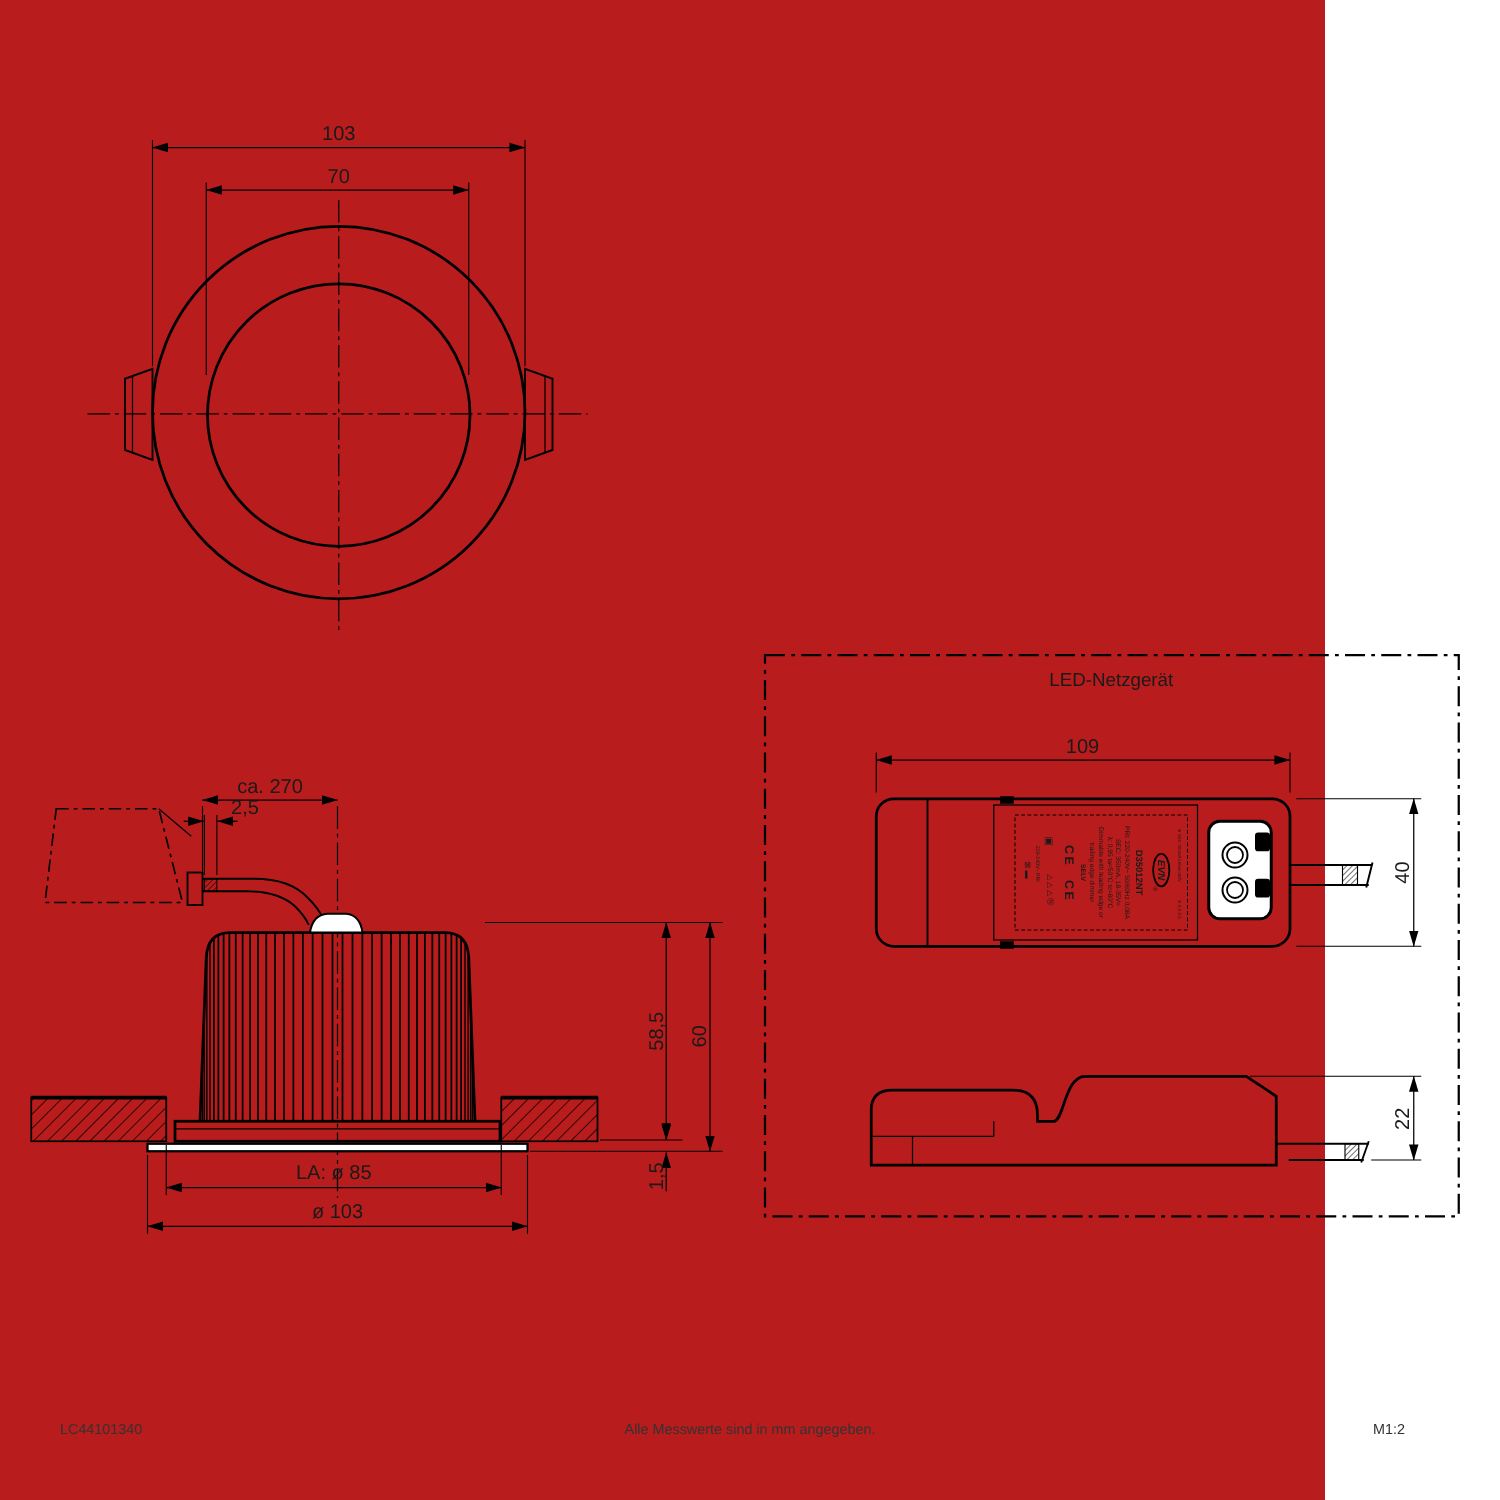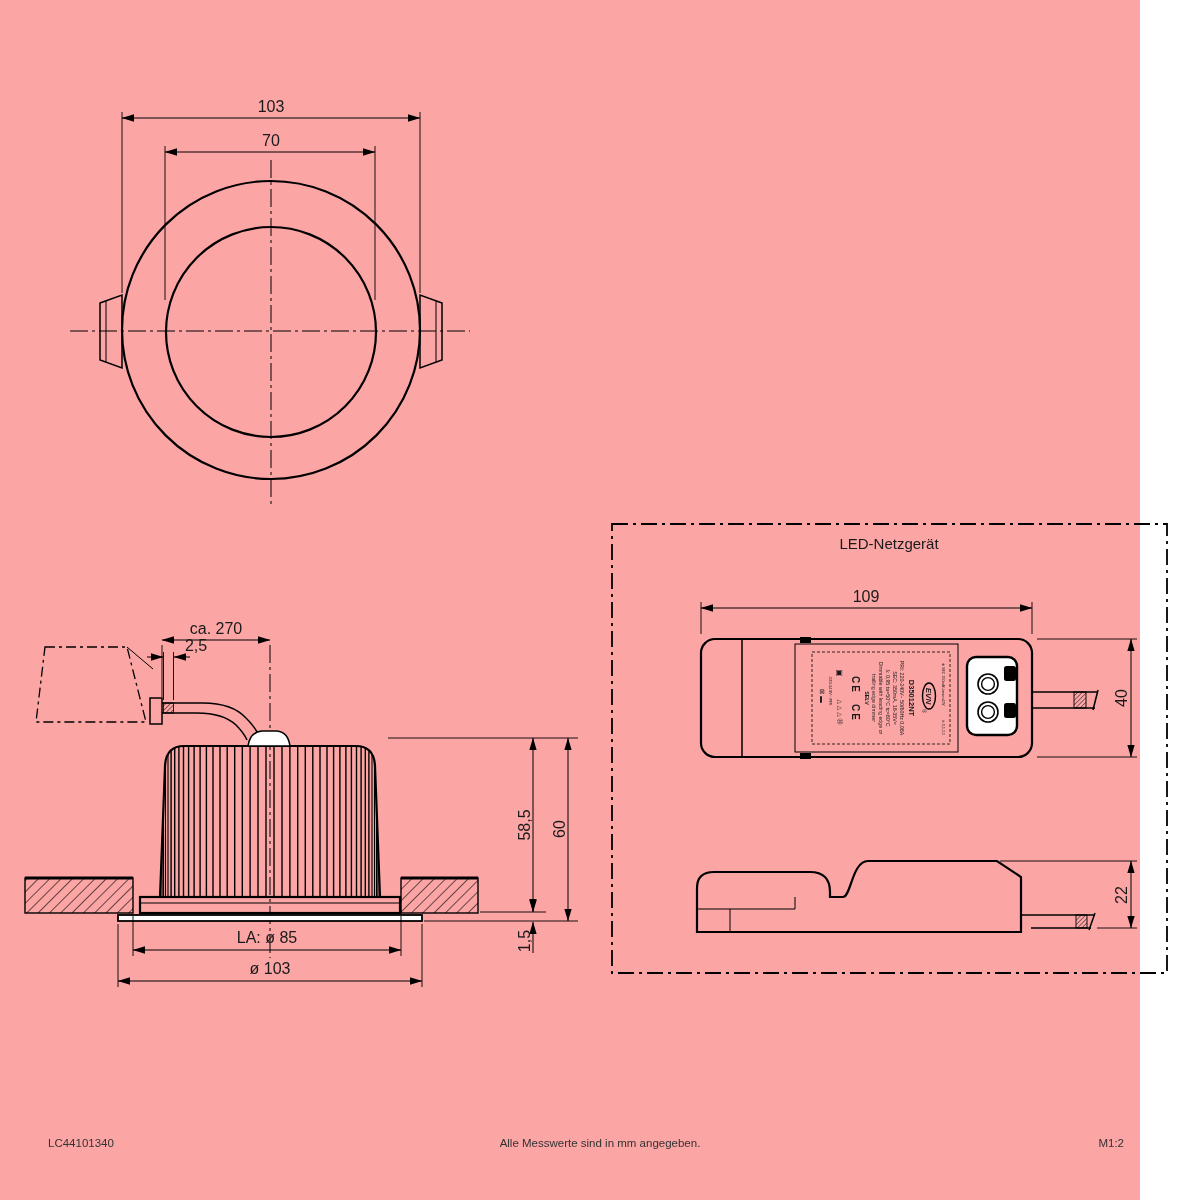--- a/index.html
+++ b/index.html
@@ -1,16 +1,16 @@
 <!DOCTYPE html>
 <html><head>
 <meta charset="utf-8">
 <style>
   html,body{margin:0;padding:0;background:#ffffff;}
-  .page{width:1140px;height:1200px;background:#fca5a5;position:relative;
+  .page{width:1060px;height:1200px;background:#b91c1c;position:relative;
         font-family:"Liberation Sans", sans-serif;}
   svg{display:block;}
   text{fill:#1a1a1a;font-family:"Liberation Sans", sans-serif;}
   .dimtxt{font-size:16px;}
   .titletxt{font-size:15px;}
   .foottxt{font-size:11.5px;fill:#333;}
   .thin{stroke:#000;stroke-width:1;fill:none;}
   .ext{stroke:#000;stroke-width:0.9;fill:none;}
   .dim{stroke:#000;stroke-width:1;fill:none;}
   .obj{stroke:#000;stroke-width:2.2;fill:none;}

